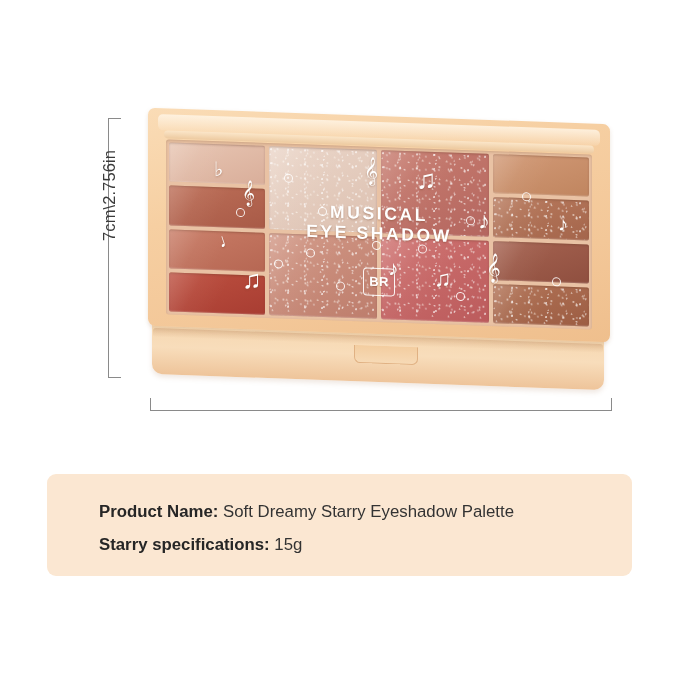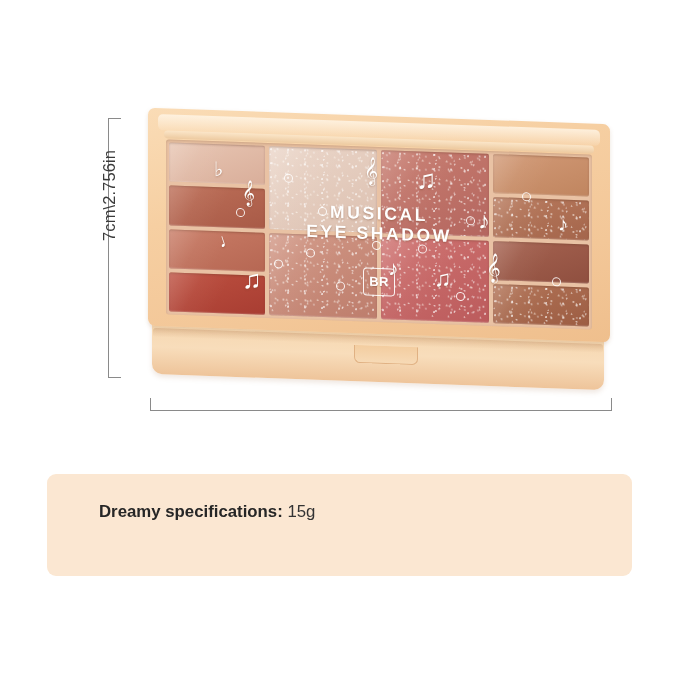--- a/index.html
+++ b/index.html
@@ -377,18 +377,22 @@
       <span class="dot-ring" style="left:300px; top:66px;"></span>
       <span class="dot-ring" style="left:356px; top:40px;"></span>
       <span class="dot-ring" style="left:386px; top:124px;"></span>
     </div>
   </div>
 
   <div class="dim-bracket-h"></div>
 
   <div class="info-box">
     <div class="info-line">
-      <span class="lbl">Dreamy specifications:</span>
+      <span class="lbl">Product Name:</span>
+      <span class="val">Soft Dreamy Starry Eyeshadow Palette</span>
+    </div>
+    <div class="info-line">
+      <span class="lbl">Starry specifications:</span>
       <span class="val">15g</span>
     </div>
   </div>
 
 </div>
 
 </body></html>

